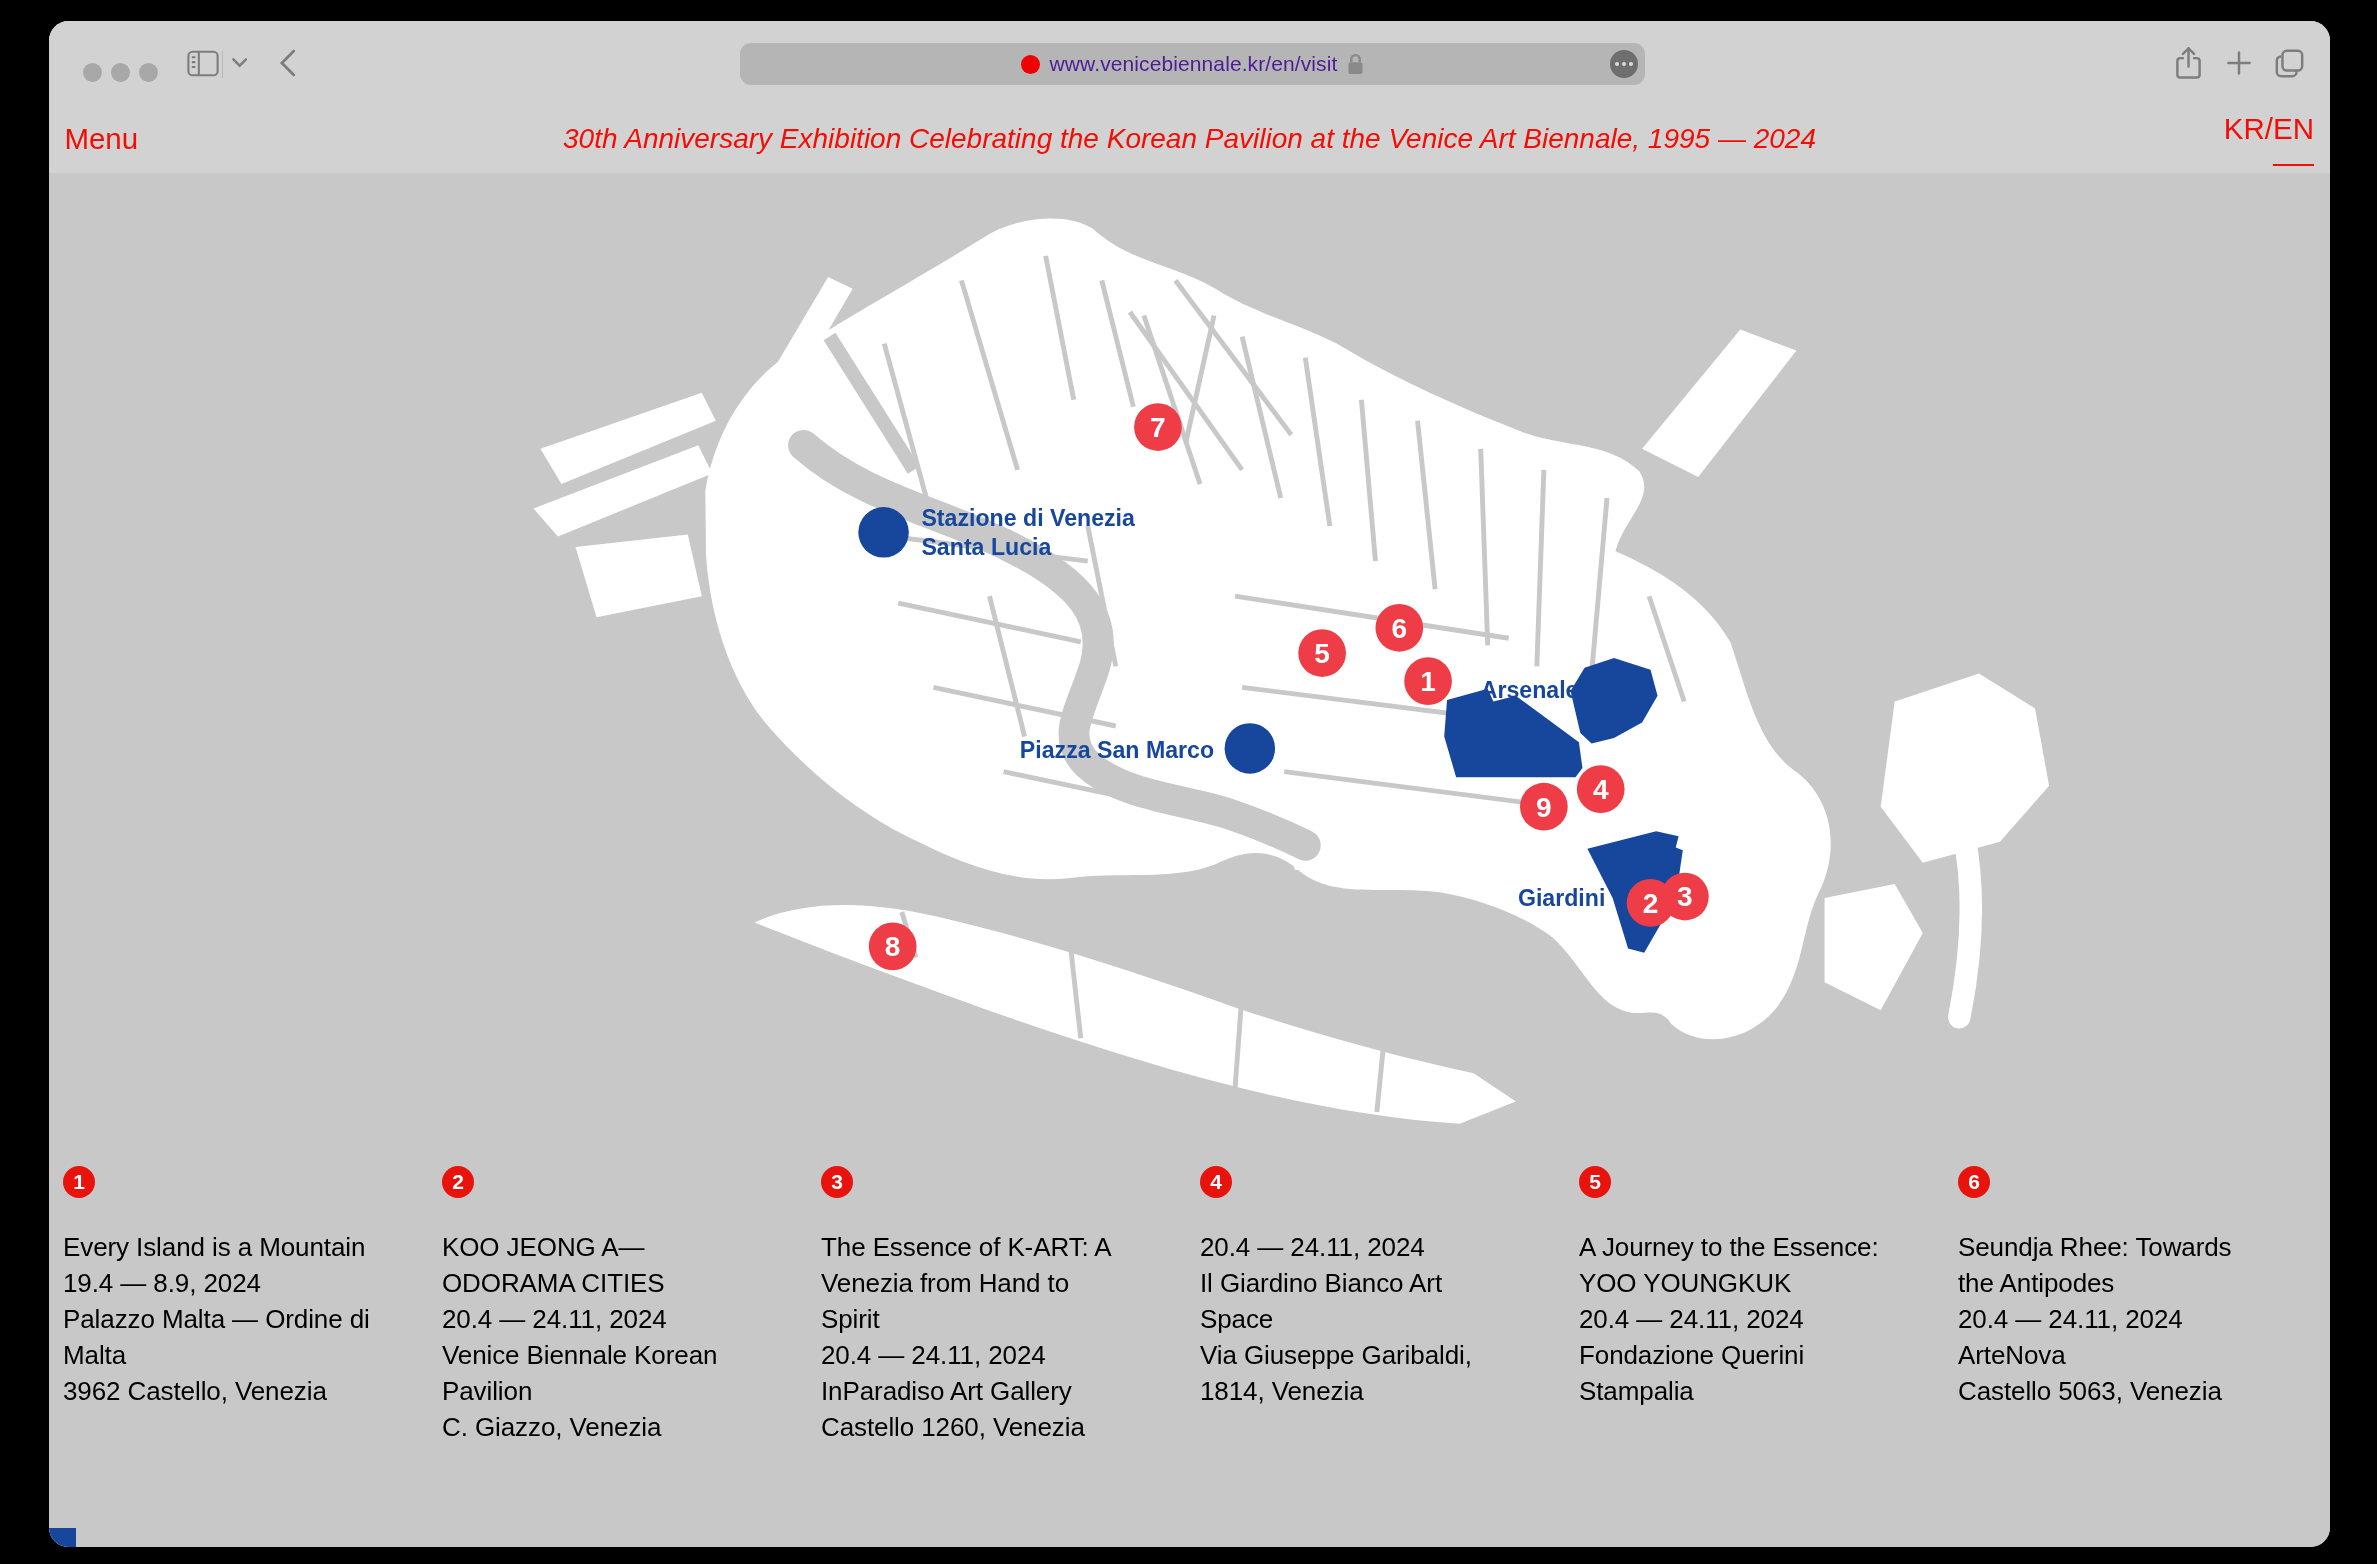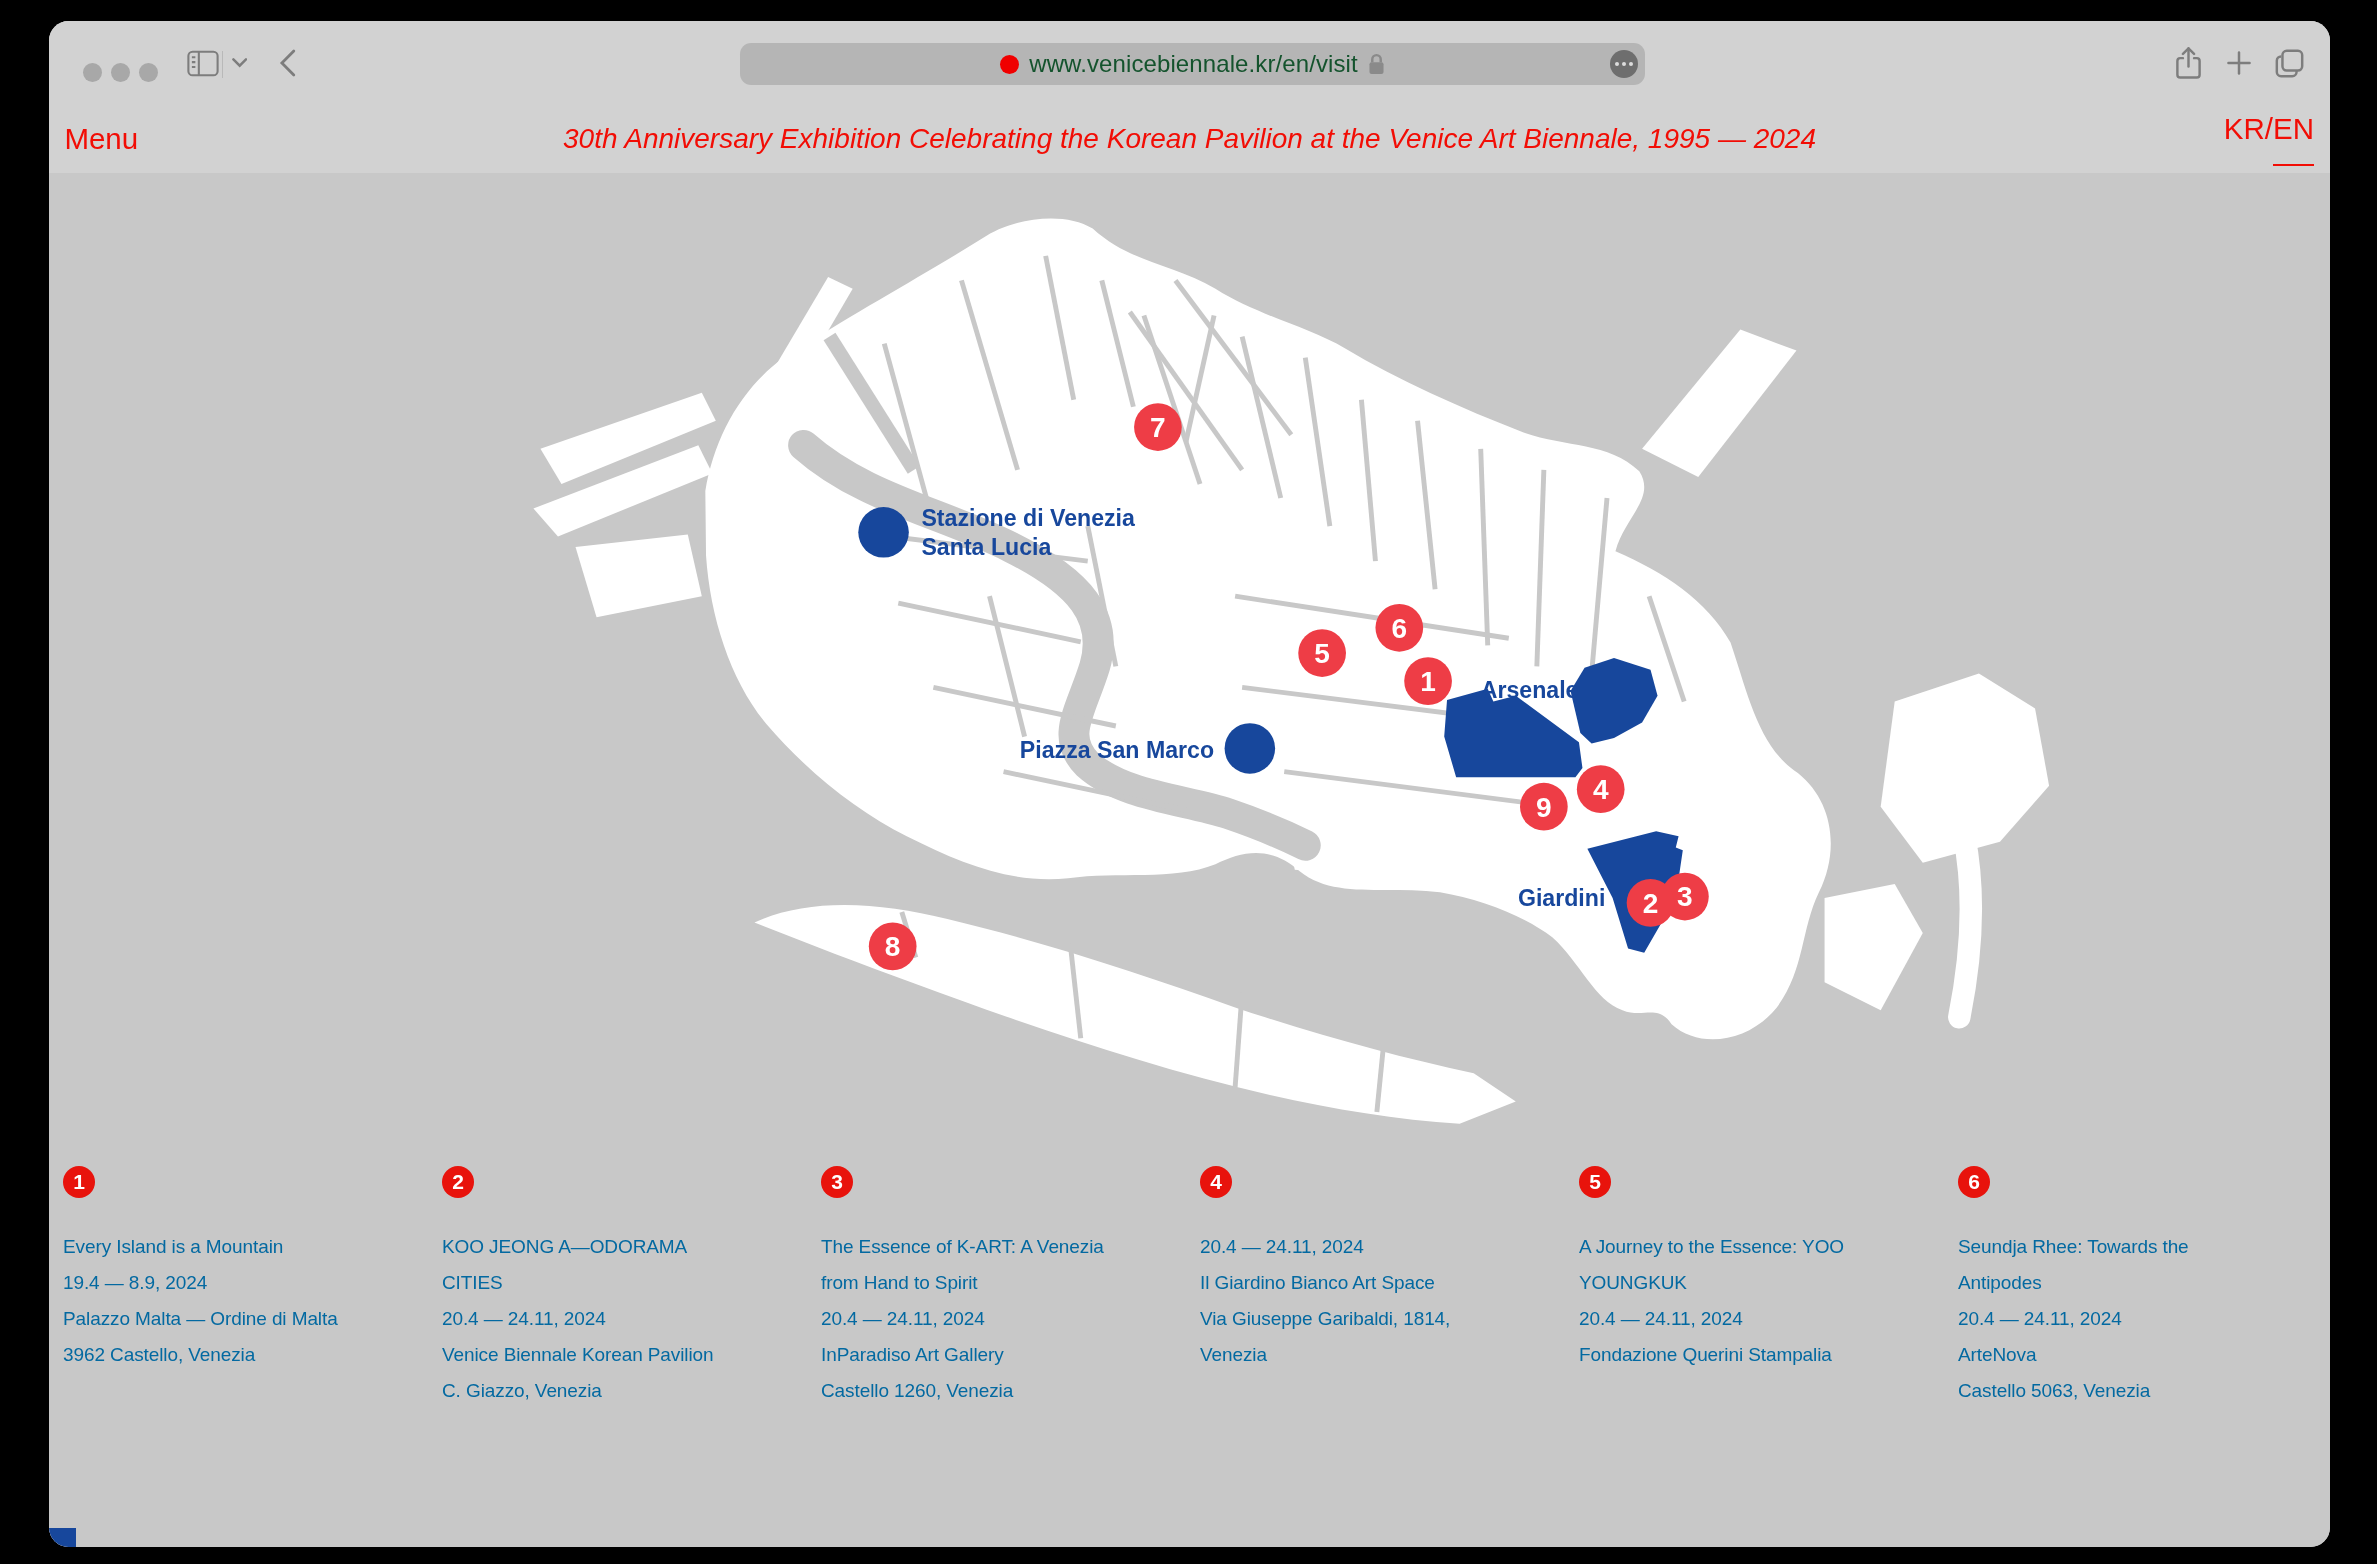--- a/index.html
+++ b/index.html
@@ -11,39 +11,39 @@
   body{width:2377px;height:1565px;background:#000;font-family:"Liberation Sans",sans-serif;position:relative;overflow:hidden;}
   .window{position:absolute;left:49px;top:21px;width:2281px;height:1526px;border-radius:19.6px;overflow:hidden;background:var(--sea);}
   
   .toolbar{position:relative;height:84px;background:var(--chrome);}
   .t-light{position:absolute;top:42px;width:19px;height:19px;border-radius:50%;background:#a8a8a8;}
   .tl-0{left:34px;} .tl-1{left:62px;} .tl-2{left:90px;}
   .tb-icon{position:absolute;top:0;height:84px;display:flex;align-items:center;justify-content:center;color:#7d7d7d;}
   .sep{position:absolute;left:173px;top:29.5px;width:1.4px;height:27px;background:#b9b9b9;}
   .url-field{position:absolute;left:691px;top:22px;width:905px;height:42px;border-radius:11.2px;background:var(--url-field);display:flex;align-items:center;justify-content:center;gap:9.8px;}
   .fav-dot{width:19px;height:19px;border-radius:50%;background:#f00000;flex:none;}
-  .url-text{font-size:24px;color:#14532d;letter-spacing:0.1px;}
+  .url-text{font-size:21px;color:#4c1d95;letter-spacing:0.1px;}
   .more-btn{position:absolute;right:7px;top:7px;width:28px;height:28px;border-radius:50%;background:#6e6e6e;display:flex;align-items:center;justify-content:center;gap:2.8px;}
   .more-btn i{width:4.2px;height:4.2px;border-radius:50%;background:#dcdcdc;}
   
   .page{position:relative;height:1442px;background:var(--sea);}
   .map-svg{position:absolute;left:0;top:0;}
   .page-header{position:absolute;left:0;top:0;width:100%;height:68px;background:var(--chrome);display:flex;align-items:center;}
   .menu-link{position:absolute;left:15.4px;font-size:29.5px;color:var(--accent-red);cursor:pointer;text-align:right;}
   .page-title{position:absolute;left:0;width:100%;text-align:center;font-size:28px;color:var(--accent-red);font-style:italic;}
   .lang{position:absolute;right:16px;font-size:29.5px;color:var(--accent-red);display:flex;}
   .lang .en{border-bottom:2.8px solid var(--accent-red);padding-bottom:18px;}
   
   .map-label{font:bold 33px "Liberation Sans",sans-serif;fill:var(--map-blue);}
   .marker-num{font:bold 40px "Liberation Sans",sans-serif;fill:#fff;text-anchor:middle;}
   
   .listings{position:absolute;left:14px;top:1061px;display:flex;gap:70px;}
   .listing{width:309px;flex:none;}
   .badge{width:32px;height:32px;border-radius:50%;background:var(--badge-red);color:#fff;font-size:21px;font-weight:bold;display:flex;align-items:center;justify-content:center;margin-bottom:31px;}
-  .listing .txt{font-size:19px;line-height:36px;color:#0369a1;letter-spacing:-0.1px;}
+  .listing .txt{font-size:26px;line-height:36px;color:#000000;letter-spacing:-0.1px;}
   .footer-peek{position:absolute;left:0;top:1423px;width:27px;height:19px;background:var(--map-blue);}
 </style>
 </head>
 <body>
 
 <div class="window">
 
   <div class="toolbar">
     <span class="t-light tl-0"></span>
     <span class="t-light tl-1"></span>

